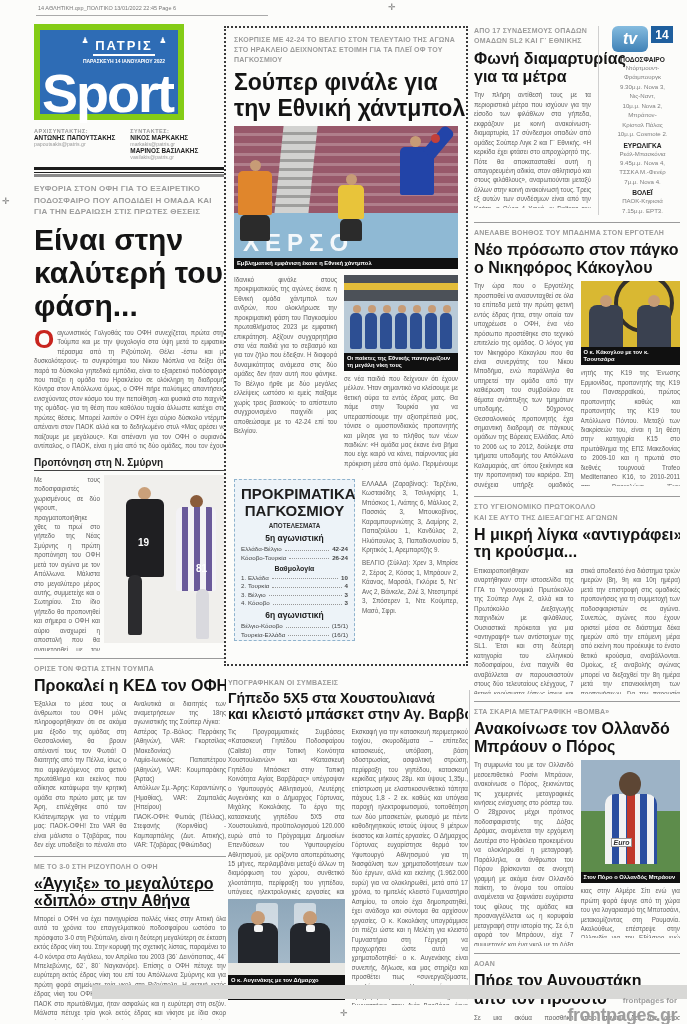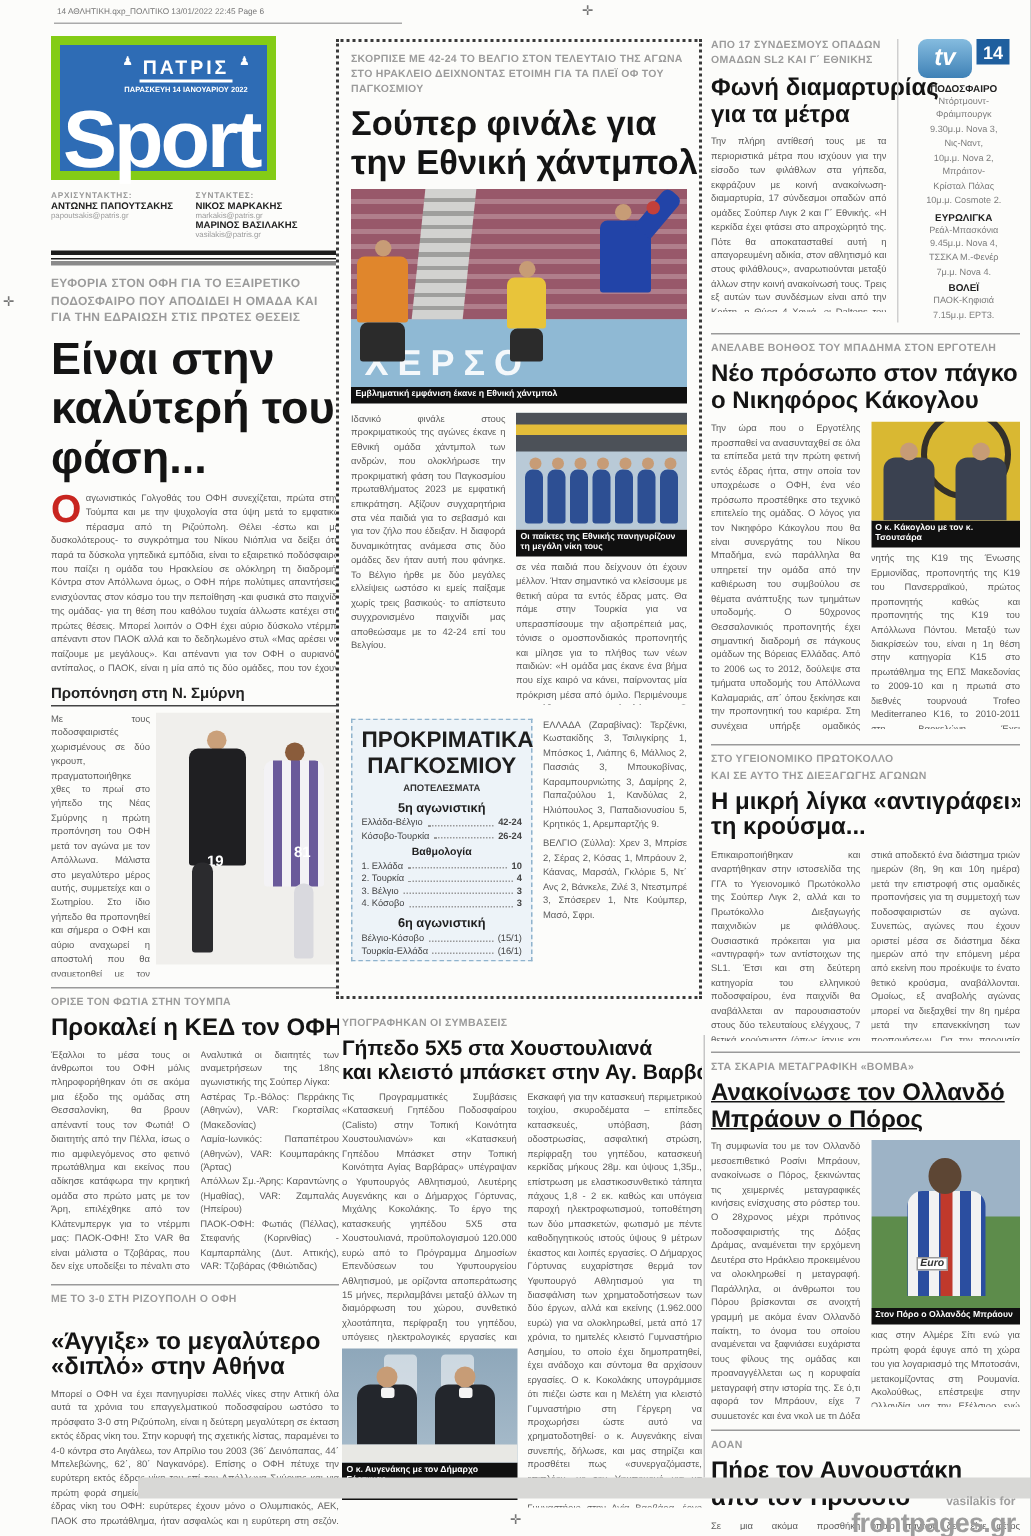--- a/index.html
+++ b/index.html
@@ -170,21 +170,21 @@
     <div class="bt" style="margin-top:6px;height:122px;">
       <span class="dropcap">Ο</span><span> αγωνιστικός Γολγοθάς του ΟΦΗ συνεχίζεται, πρώτα στην Τούμπα και με την ψυχολογία στα ύψη μετά το εμφατικό πέρασμα από τη Ριζούπολη. Θέλει -έστω και με δυσκολότερους- το συγκρότημα του Νίκου Νιόπλια να δείξει ότι, παρά τα δύσκολα γηπεδικά εμπόδια, είναι το εξαιρετικό ποδόσφαιρο που παίζει η ομάδα του Ηρακλείου σε ολόκληρη τη διαδρομή. Κόντρα στον Απόλλωνα όμως, ο ΟΦΗ πήρε πολύτιμες απαντήσεις, ενισχύοντας στον κόσμο του την πεποίθηση -και φυσικά στο παιχνίδι της ομάδας- για τη θέση που καθόλου τυχαία άλλωστε κατέχει στις πρώτες θέσεις. Μπορεί λοιπόν ο ΟΦΗ έχει αύριο δύσκολο ντέρμπι απέναντι στον ΠΑΟΚ αλλά και το δεδηλωμένο στυλ «Μας αρέσει να παίζουμε με μεγάλους». Και απέναντι για τον ΟΦΗ ο αυριανός αντίπαλος, ο ΠΑΟΚ, είναι η μία από τις δύο ομάδες, που τον έχουν κερδίσει φέτος στο πρωτάθλημα (η άλλη είναι ο Ολυμπιακός).</span>
     </div>
 
     <div class="subhead">Προπόνηση στη Ν. Σμύρνη</div>
 
     <div style="overflow:hidden;height:176px;">
       <div class="duel">
         <div class="head" style="left:34px;top:12px;"></div>
         <div class="torso" style="left:22px;top:24px;width:38px;height:78px;background:#1f1f22;"></div>
-        <span class="num" style="left:34px;top:94px;">19</span>
+        <span class="num" style="left:34px;top:62px;">19</span>
         <div class="head" style="left:86px;top:20px;background:#8a5c3b;"></div>
         <div class="torso" style="left:72px;top:32px;width:40px;height:84px;
              background:repeating-linear-gradient(90deg,#f3f2f5 0 6px,#6a5a9a 6px 12px);"></div>
         <span class="num r" style="left:92px;top:88px;">81</span>
         <div class="torso" style="left:24px;top:100px;width:14px;height:60px;background:#2b2b2e;"></div>
         <div class="torso" style="left:92px;top:114px;width:13px;height:50px;background:#d9d9de;"></div>
       </div>
       <div class="bt">Με τους ποδοσφαιριστές χωρισμένους σε δύο γκρουπ, πραγματοποιήθηκε χθες το πρωί στο γήπεδο της Νέας Σμύρνης η πρώτη προπόνηση του ΟΦΗ μετά τον αγώνα με τον Απόλλωνα. Μάλιστα στο μεγαλύτερο μέρος αυτής, συμμετείχε και ο Σωτηρίου. Στο ίδιο γήπεδο θα προπονηθεί και σήμερα ο ΟΦΗ και αύριο αναχωρεί η αποστολή που θα αναμετρηθεί με τον ΠΑΟΚ στη Θεσσαλονίκη. «Τα ιατρικά απεικονιστικά για την αποκατάσταση του τραυματισμού του Θρήσων Γκίβα στην Καλαμριά. Ο ΟΦΗ δεν έχει ανοιχτό μέτωπο και κανένα άλλο πρόβλημα, καθώς προγραμματίζει να μεταβεί στη Μακεδονία και να αναμετρηθεί με τους αντιπάλους της “Μαύρης Θύελλας”».</div>
     </div>
 
@@ -200,21 +200,21 @@
 Απόλλων Σμ.-Άρης: Καραντώνης (Ημαθίας), VAR: Ζαμπαλάς (Ηπείρου)
 ΠΑΟΚ-ΟΦΗ: Φωτιάς (Πέλλας), Στεφανής (Κορινθίας) - Καμπαρπάλης (Δυτ. Αττικής), VAR: Τζοβάρας (Φθιώτιδας)
 ΑΕΚ-Παναιτωλικός: Γκάμαρης (Αθηνών), VAR: Παπαδόπουλος (Μακεδονίας)
 Παναθηναϊκός-Ολυμπιακός: Ρατσκόφσκι (Πολωνία), VAR: Φρανκόφσκι (Πολωνία)
 Γιάννινα-Ατρόμητος: Μανούχος (Αργολίδας), VAR: Διαμαντόπουλος (Αρκαδίας).</div>
       </div>
     </div>
 
     <div class="rule"></div>
     <div class="kicker">ΜΕ ΤΟ 3-0 ΣΤΗ ΡΙΖΟΥΠΟΛΗ Ο ΟΦΗ</div>
-    <div class="hl mid-h" style="margin:14px 0 4px;">
+    <div class="hl mid-h" style="margin:3px 0 4px;text-decoration:underline;">
       <div>«Άγγιξε» το μεγαλύτερο</div>
       <div>«διπλό» στην Αθήνα</div>
     </div>
     <div class="bt" style="height:108px;">Μπορεί ο ΟΦΗ να έχει πανηγυρίσει πολλές νίκες στην Αττική όλα αυτά τα χρόνια του επαγγελματικού ποδοσφαίρου ωστόσο το πρόσφατο 3-0 στη Ριζούπολη, είναι η δεύτερη μεγαλύτερη σε έκταση εκτός έδρας νίκη του. Στην κορυφή της σχετικής λίστας, παραμένει το 4-0 κόντρα στο Αιγάλεω, τον Απρίλιο του 2003 (36΄ Δεινόπαπας, 44΄ Μπελεβώνης, 62΄, 80΄ Ναγκανόρε). Επίσης ο ΟΦΗ πέτυχε την ευρύτερη εκτός έδρας νίκη του επί του Απόλλωνα Σμύρνης και για πρώτη φορά σημείωσε τρία γκολ στη Ριζούπολη. Η φετινή εκτός έδρας νίκη του ΟΦΗ: ευρύτερες έχουν μόνο ο Ολυμπιακός, ΑΕΚ, ΠΑΟΚ στο πρωτάθλημα, ήταν ασφαλώς και η ευρύτερη στη σεζόν. Μάλιστα πέτυχε τρία γκολ εκτός έδρας και νίκησε με ίδια σκορ διαφορά για πρώτη φορά από τις 23 Νοεμβρίου 2020, όταν είχε επικρατήσει με 4-1 του Βόλου στο Πανθεσσαλικό.</div>
   </div>
 
   <div class="dotbox">
     <div class="kicker">ΣΚΟΡΠΙΣΕ ΜΕ 42-24 ΤΟ ΒΕΛΓΙΟ ΣΤΟΝ ΤΕΛΕΥΤΑΙΟ ΤΗΣ ΑΓΩΝΑ ΣΤΟ ΗΡΑΚΛΕΙΟ ΔΕΙΧΝΟΝΤΑΣ ΕΤΟΙΜΗ ΓΙΑ ΤΑ ΠΛΕΪ ΟΦ ΤΟΥ ΠΑΓΚΟΣΜΙΟΥ</div>
     <div class="hl hand-h" style="margin-top:5px;">
       <div>Σούπερ φινάλε για</div>
@@ -418,21 +418,21 @@
       <div>Η μικρή λίγκα «αντιγράφει»</div>
       <div>τη κρούσμα...</div>
     </div>
     <div class="cols" style="height:128px;overflow:hidden;">
       <div class="bt">Επικαιροποιήθηκαν και αναρτήθηκαν στην ιστοσελίδα της ΓΓΑ το Υγειονομικό Πρωτόκολλο της Σούπερ Λιγκ 2, αλλά και το Πρωτόκολλο Διεξαγωγής παιχνιδιών με φιλάθλους. Ουσιαστικά πρόκειται για μια «αντιγραφή» των αντίστοιχων της SL1. Έτσι και στη δεύτερη κατηγορία του ελληνικού ποδοσφαίρου, ένα παιχνίδι θα αναβάλλεται αν παρουσιαστούν στους δύο τελευταίους ελέγχους, 7 θετικά κρούσματα (όπως ίσχυε και πριν), αλλά το ένα εξ αυτών μπορεί να αφορά τον πρώτο προπονητή. Ένα ματς αναβάλλεται, επίσης, όταν κάποια ομάδα δεν έχει τη δυνατότητα να δηλώσει δύο επαγγελματίες τερματοφύλακες. Σε ότι αφορά την επιστροφή σε επίσημους αγώνες, θεωρείται αγωνι-</div>
       <div class="bt">στικά αποδεκτό ένα διάστημα τριών ημερών (8η, 9η και 10η ημέρα) μετά την επιστροφή στις ομαδικές προπονήσεις για τη συμμετοχή των ποδοσφαιριστών σε αγώνα. Συνεπώς, αγώνες που έχουν οριστεί μέσα σε διάστημα δέκα ημερών από την επόμενη μέρα από εκείνη που προέκυψε το ένατο θετικό κρούσμα, αναβάλλονται. Ομοίως, εξ αναβολής αγώνας μπορεί να διεξαχθεί την 8η ημέρα μετά την επανεκκίνηση των προπονήσεων. Για την παρουσία των φιλάθλων στα γήπεδα, ισχύει φυσικά η πληρότητα του 10% και το ανώτατο όριο των χιλίων φιλάθλων, το οποίο βέβαια σπάνια ξεπερνούν οι ομάδες της κατηγορίας και σε κανονικές συνθήκες...</div>
     </div>
 
     <div class="rule"></div>
     <div class="kicker">ΣΤΑ ΣΚΑΡΙΑ ΜΕΤΑΓΡΑΦΙΚΗ «ΒΟΜΒΑ»</div>
-    <div class="hl mid-h" style="margin:3px 0 5px;text-decoration:underline;">
+    <div class="hl mid-h" style="margin:3px 0 5px;">
       <div>Ανακοίνωσε τον Ολλανδό</div>
       <div>Μπράουν ο Πόρος</div>
     </div>
     <div class="cols" style="height:186px;overflow:hidden;">
       <div class="bt">Τη συμφωνία του με τον Ολλανδό μεσοεπιθετικό Ροσίνι Μπράουν, ανακοίνωσε ο Πόρος, ξεκινώντας τις χειμερινές μεταγραφικές κινήσεις ενίσχυσης στο ρόστερ του. Ο 28χρονος μέχρι πρότινος ποδοσφαιριστής της Δόξας Δράμας, αναμένεται την ερχόμενη Δευτέρα στο Ηράκλειο προκειμένου να ολοκληρωθεί η μεταγραφή. Παράλληλα, οι άνθρωποι του Πόρου βρίσκονται σε ανοιχτή γραμμή με ακόμα έναν Ολλανδό παίκτη, το όνομα του οποίου αναμένεται να ξαφνιάσει ευχάριστα τους φίλους της ομάδας και προαναγγέλλεται ως η κορυφαία μεταγραφή στην ιστορία της. Σε ό,τι αφορά τον Μπράουν, είχε 7 συμμετοχές και ένα γκολ με τη Δόξα στο φετινό πρωτάθλημα της Γ΄ Εθνικής. Ξεκίνησε από τα τμήματα υποδομής της Σπάρτα Ρότερνταμ φθάνοντας μέχρι και την Κ19, δυνά-</div>
       <div>
         <div class="porosphoto">
           <div class="grass"></div>
             <div class="shirt"></div>
             <div class="midband"></div>
@@ -453,16 +453,16 @@
     <div class="cols" style="height:72px;overflow:hidden;">
       <div class="bt">Σε μια ακόμα προσθήκη προχώρησε ο ΑΟΑΝ, αποκτώντας τον 20χρονο κεντρικό αμυντικό, Μηνά-Μάριο Αυγουστάκη. Το νέο μεταγραφικό απόκτημα της ομάδας του Λασιθίου, προέρχεται από τον Ηρόδοτο στον</div>
       <div class="bt">οποίο πάντως δεν είχε φέτος συμμετοχές. Στο περσινό πρωτάθλημα της Γ΄ Εθνικής, φόρεσε τη φανέλα της Δαμάστας ενώ το καλοκαίρι είχε συμφωνήσει αρχικά με τον ΠΟΑ, για να καταλήξει τελικά στον Ηρόδοτο.</div>
     </div>
   </div>
 
   <div class="vsep"></div>
   <div class="band"></div>
 
   <div class="credit">
-    <div class="c1">vasilakis for</div>
+    <div class="c1">frontpages for</div>
     <div class="c2">frontpages.gr</div>
   </div>
 </div>
 
 </body></html>

